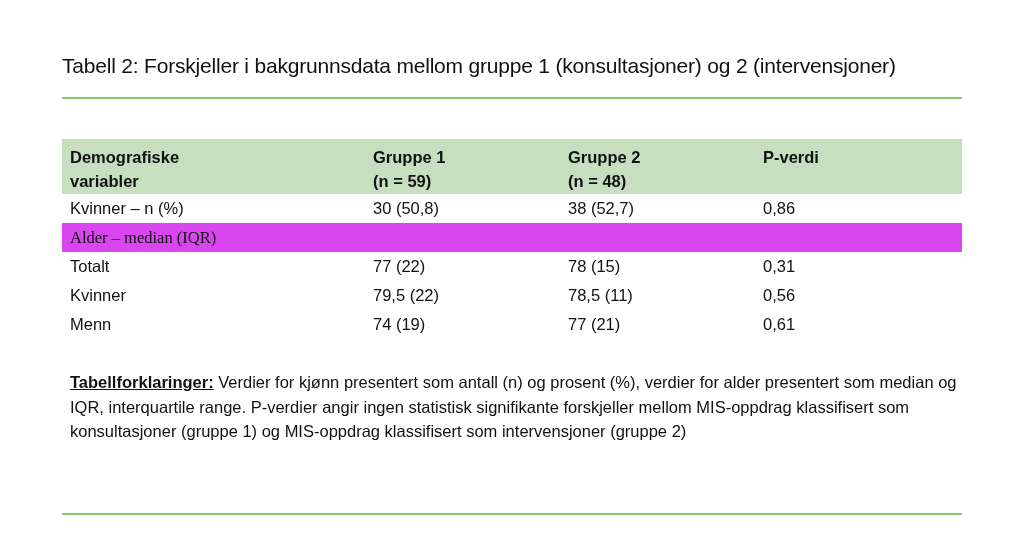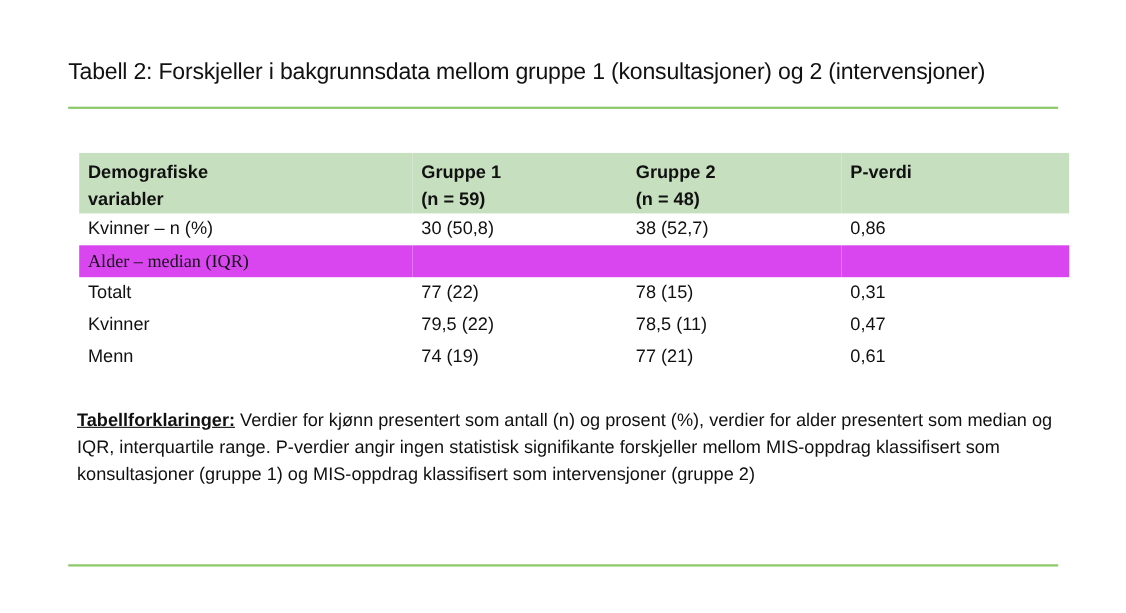--- a/index.html
+++ b/index.html
@@ -3,21 +3,21 @@
 <meta charset="utf-8">
 <style>
   html, body { margin: 0; padding: 0; background: #ffffff; }
   body { width: 1024px; height: 557px; position: relative; overflow: hidden;
          font-family: "Liberation Sans", "DejaVu Sans", sans-serif; color: #111; }
   .title { position: absolute; left: 62px; top: 54px; font-size: 21px; letter-spacing: -0.2px; white-space: nowrap; }
   .title b { font-weight: normal; }
   .rule { position: absolute; left: 62px; width: 900px; height: 2px; background: #8cc866; }
   .rule.top { top: 97px; }
   .rule.bottom { top: 513px; }
-  table { position: absolute; left: 72px; top: 139px; width: 900px; border-collapse: collapse; font-size: 16.5px; }
+  table { position: absolute; left: 62px; top: 139px; width: 900px; border-collapse: collapse; font-size: 16.5px; }
   td { padding: 0 0 0 8px; vertical-align: top; }
   tr.head td { background: #c6dfbe; font-weight: bold; height: 55px; padding-top: 6px; line-height: 24px; box-sizing: border-box; }
   tr.band td { background: #d946ef; font-family: Liberation Serif, serif; }
   tr.r td { height: 29px; line-height: 29px; margin-top: 27px; }
   col.c1 { width: 303px; } col.c2 { width: 195px; } col.c3 { width: 195px; } col.c4 { width: 207px; }
   .notes { position: absolute; left: 70px; top: 370px; width: 890px; font-size: 16.5px; line-height: 24.5px; }
   .notes b { font-weight: bold; text-decoration: underline; }
 </style>
 </head>
 <body>
@@ -57,21 +57,21 @@
   <tr class="r">
     <td>Totalt</td>
     <td>77 (22)</td>
     <td>78 (15)</td>
     <td>0,31</td>
   </tr>
   <tr class="r">
     <td>Kvinner</td>
     <td>79,5 (22)</td>
     <td>78,5 (11)</td>
-    <td>0,47</td>
+    <td>0,56</td>
   </tr>
   <tr class="r">
     <td>Menn</td>
     <td>74 (19)</td>
     <td>77 (21)</td>
     <td>0,61</td>
   </tr>
 </tbody>
   </table>
 

